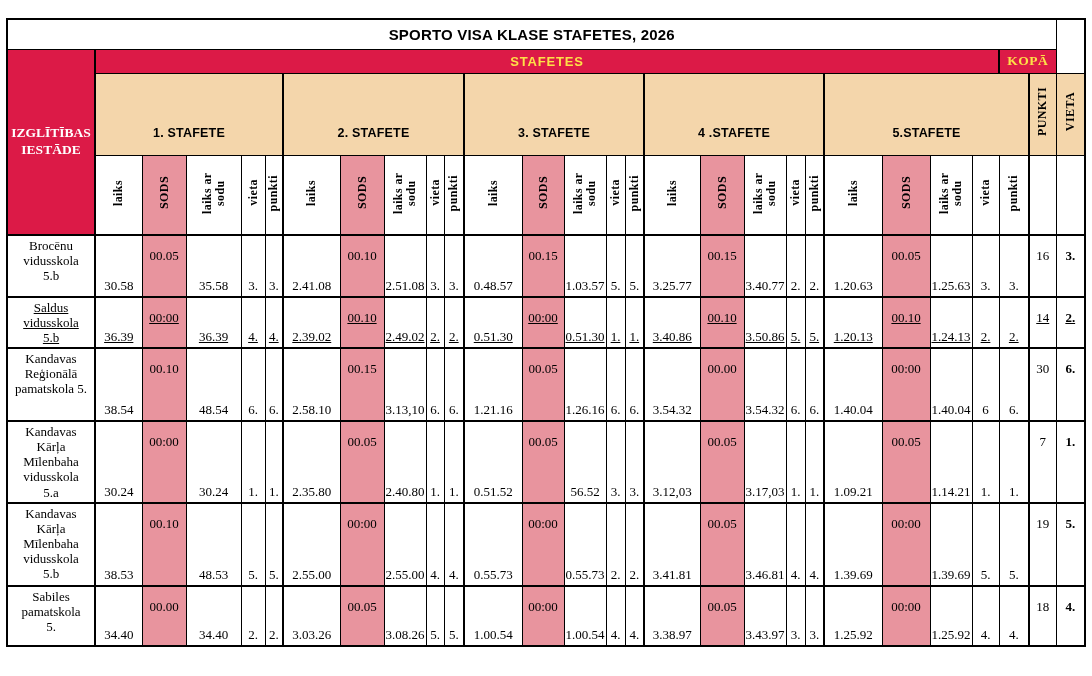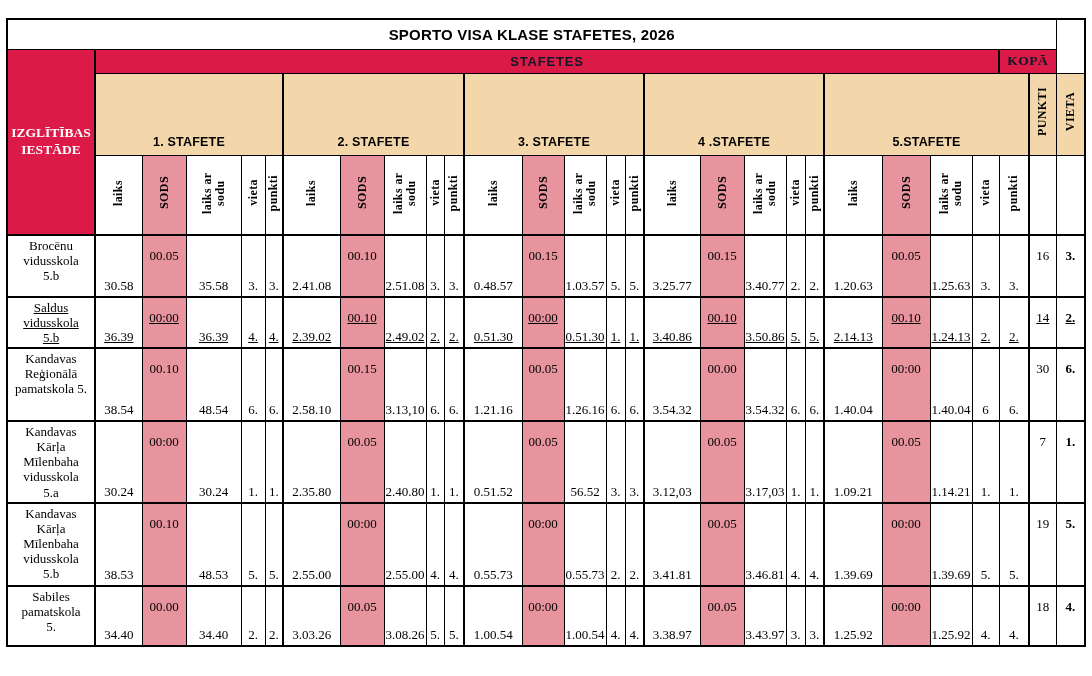--- a/index.html
+++ b/index.html
@@ -6,25 +6,25 @@
   body{width:1092px;height:676px;font-family:"Liberation Serif",serif;color:#000;overflow:hidden;}
   table{border-collapse:collapse;table-layout:fixed;margin:18px 0 0 6px;border:2px solid #000;background:#fff;}
   td{border:1px solid #000;overflow:hidden;padding:0;}
   .thickL{border-left:2px solid #000;}
   
   thead tr:nth-child(1){height:30px;margin-left:8px;}
   thead tr:nth-child(2){height:24px;}
   thead tr:nth-child(3){height:82px;}
   thead tr:nth-child(4){height:80px;}
   .title{font:bold 15px "Liberation Sans",sans-serif;text-align:center;vertical-align:middle;letter-spacing:.2px;}
-  .band{background:var(--crimson,#DC1A47);color:#0f172a;font:bold 13px "Liberation Sans",sans-serif;text-align:center;vertical-align:middle;letter-spacing:.8px;}
+  .band{background:var(--crimson,#DC1A47);color:#fde047;font:bold 13px "Liberation Sans",sans-serif;text-align:center;vertical-align:middle;letter-spacing:.8px;}
   .kopa{font:bold 13.5px "Liberation Serif",serif;letter-spacing:.5px;}
   .redhead{background:var(--crimson,#DC1A47);color:#fff;font:bold 13.5px "Liberation Serif",serif;text-align:center;vertical-align:middle;padding:0 3px;line-height:1.25;}
   .tan{background:var(--tan,#F4D6AB);}
-  .stname{font:bold 12.5px "Liberation Sans",sans-serif;text-align:center;vertical-align:bottom;padding-bottom:6px;letter-spacing:.2px;}
+  .stname{font:bold 12.5px "Liberation Sans",sans-serif;text-align:center;vertical-align:bottom;padding-bottom:15px;letter-spacing:.2px;}
   .rotc{text-align:center;vertical-align:middle;}
   .rot{writing-mode:vertical-rl;transform:rotate(180deg);display:inline-block;font-weight:700;font-size:12px;letter-spacing:.4px;line-height:1.05;font-family:"Liberation Serif",serif;}
   .rot.two{height:54px;}
   .sub{text-align:center;vertical-align:middle;background:#fff;}
   .sodsbg{background:var(--pink,#E8949E);}
   
   tbody td{border-top:2px solid #000;text-align:center;font-size:13px;vertical-align:bottom;padding:0 1px 2px;}
   tbody tr:nth-child(1){height:62px;}
   tbody tr:nth-child(2){height:48px;text-decoration:underline;}
   tbody tr:nth-child(3){height:73px;}
@@ -169,21 +169,21 @@
         <td class="c-laiks thickL">0.51.30</td>
         <td class="c-sods">00:00</td>
         <td class="c-ar">0.51.30</td>
         <td class="c-vieta">1.</td>
         <td class="c-punkti">1.</td>
         <td class="c-laiks thickL">3.40.86</td>
         <td class="c-sods">00.10</td>
         <td class="c-ar">3.50.86</td>
         <td class="c-vieta">5.</td>
         <td class="c-punkti">5.</td>
-        <td class="c-laiks thickL">2.14.13</td>
+        <td class="c-laiks thickL">1.20.13</td>
         <td class="c-sods">00.10</td>
         <td class="c-ar">1.24.13</td>
         <td class="c-vieta">2.</td>
         <td class="c-punkti">2.</td>
         <td class="kp thickL">14</td>
         <td class="kv">2.</td>
       </tr>
       <tr>
         <td class="school">Kandavas
 Reģionālā

